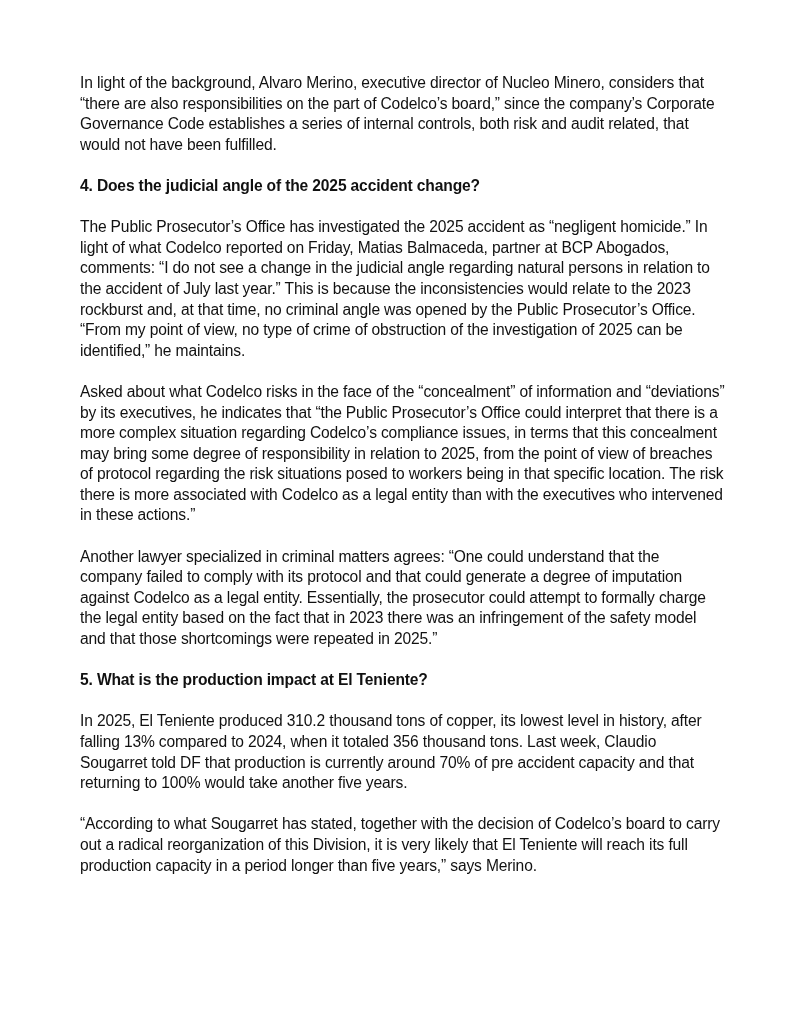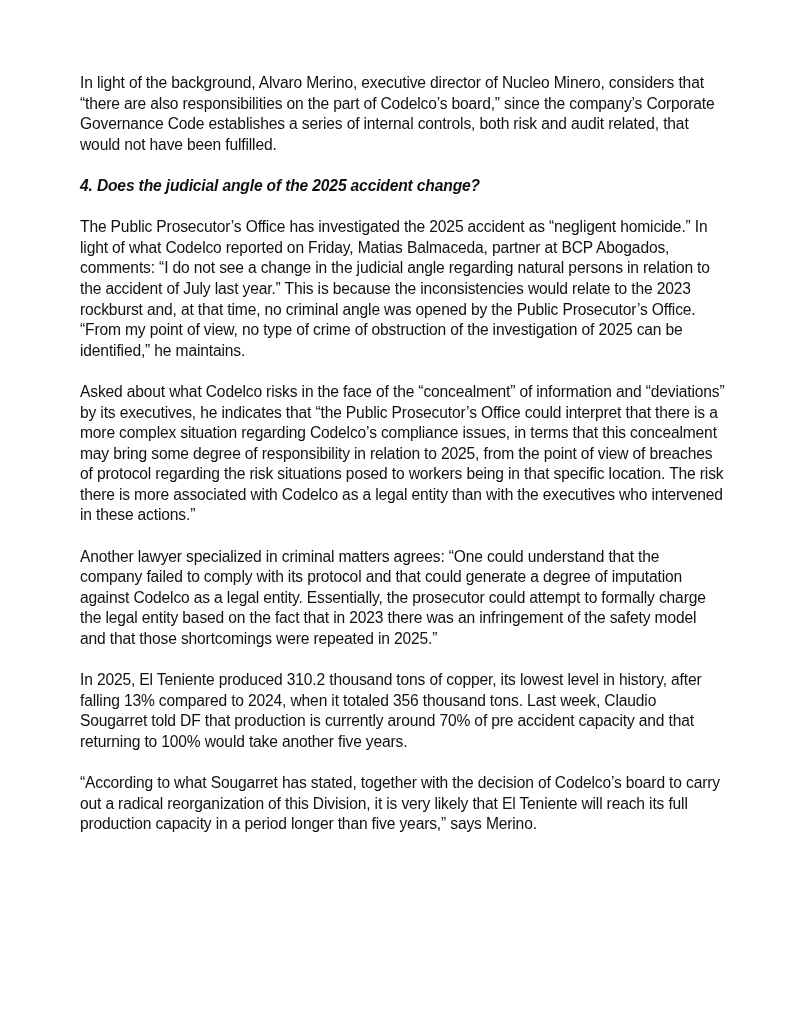--- a/index.html
+++ b/index.html
@@ -23,28 +23,28 @@
       line-height: 20.6px;
       color: #111111;
       letter-spacing: -0.15px;
     }
     .para {
       margin: 0 0 20.6px 0;
     }
     .heading {
       margin: 0 0 20.6px 0;
       font-weight: bold;
-      font-style: italic;
     }
   </style>
 </head>
 <body>
 
 <div class="page">
   <p class="para">In light of the background, Alvaro Merino, executive director of Nucleo Minero, considers that “there are also responsibilities on the part of Codelco’s board,” since the company’s Corporate Governance Code establishes a series of internal controls, both risk and audit related, that would not have been fulfilled.</p>
   <p class="heading">4. Does the judicial angle of the 2025 accident change?</p>
   <p class="para">The Public Prosecutor’s Office has investigated the 2025 accident as “negligent homicide.” In light of what Codelco reported on Friday, Matias Balmaceda, partner at BCP Abogados, comments: “I do not see a change in the judicial angle regarding natural persons in relation to the accident of July last year.” This is because the inconsistencies would relate to the 2023 rockburst and, at that time, no criminal angle was opened by the Public Prosecutor’s Office. “From my point of view, no type of crime of obstruction of the investigation of 2025 can be identified,” he maintains.</p>
   <p class="para">Asked about what Codelco risks in the face of the “concealment” of information and “deviations” by its executives, he indicates that “the Public Prosecutor’s Office could interpret that there is a more complex situation regarding Codelco’s compliance issues, in terms that this concealment may bring some degree of responsibility in relation to 2025, from the point of view of breaches of protocol regarding the risk situations posed to workers being in that specific location. The risk there is more associated with Codelco as a legal entity than with the executives who intervened in these actions.”</p>
   <p class="para">Another lawyer specialized in criminal matters agrees: “One could understand that the company failed to comply with its protocol and that could generate a degree of imputation against Codelco as a legal entity. Essentially, the prosecutor could attempt to formally charge the legal entity based on the fact that in 2023 there was an infringement of the safety model and that those shortcomings were repeated in 2025.”</p>
+  <p class="heading">5. What is the production impact at El Teniente?</p>
   <p class="para">In 2025, El Teniente produced 310.2 thousand tons of copper, its lowest level in history, after falling 13% compared to 2024, when it totaled 356 thousand tons. Last week, Claudio Sougarret told DF that production is currently around 70% of pre accident capacity and that returning to 100% would take another five years.</p>
   <p class="para">“According to what Sougarret has stated, together with the decision of Codelco’s board to carry out a radical reorganization of this Division, it is very likely that El Teniente will reach its full production capacity in a period longer than five years,” says Merino.</p>
 
 </div>
 
 </body></html>

